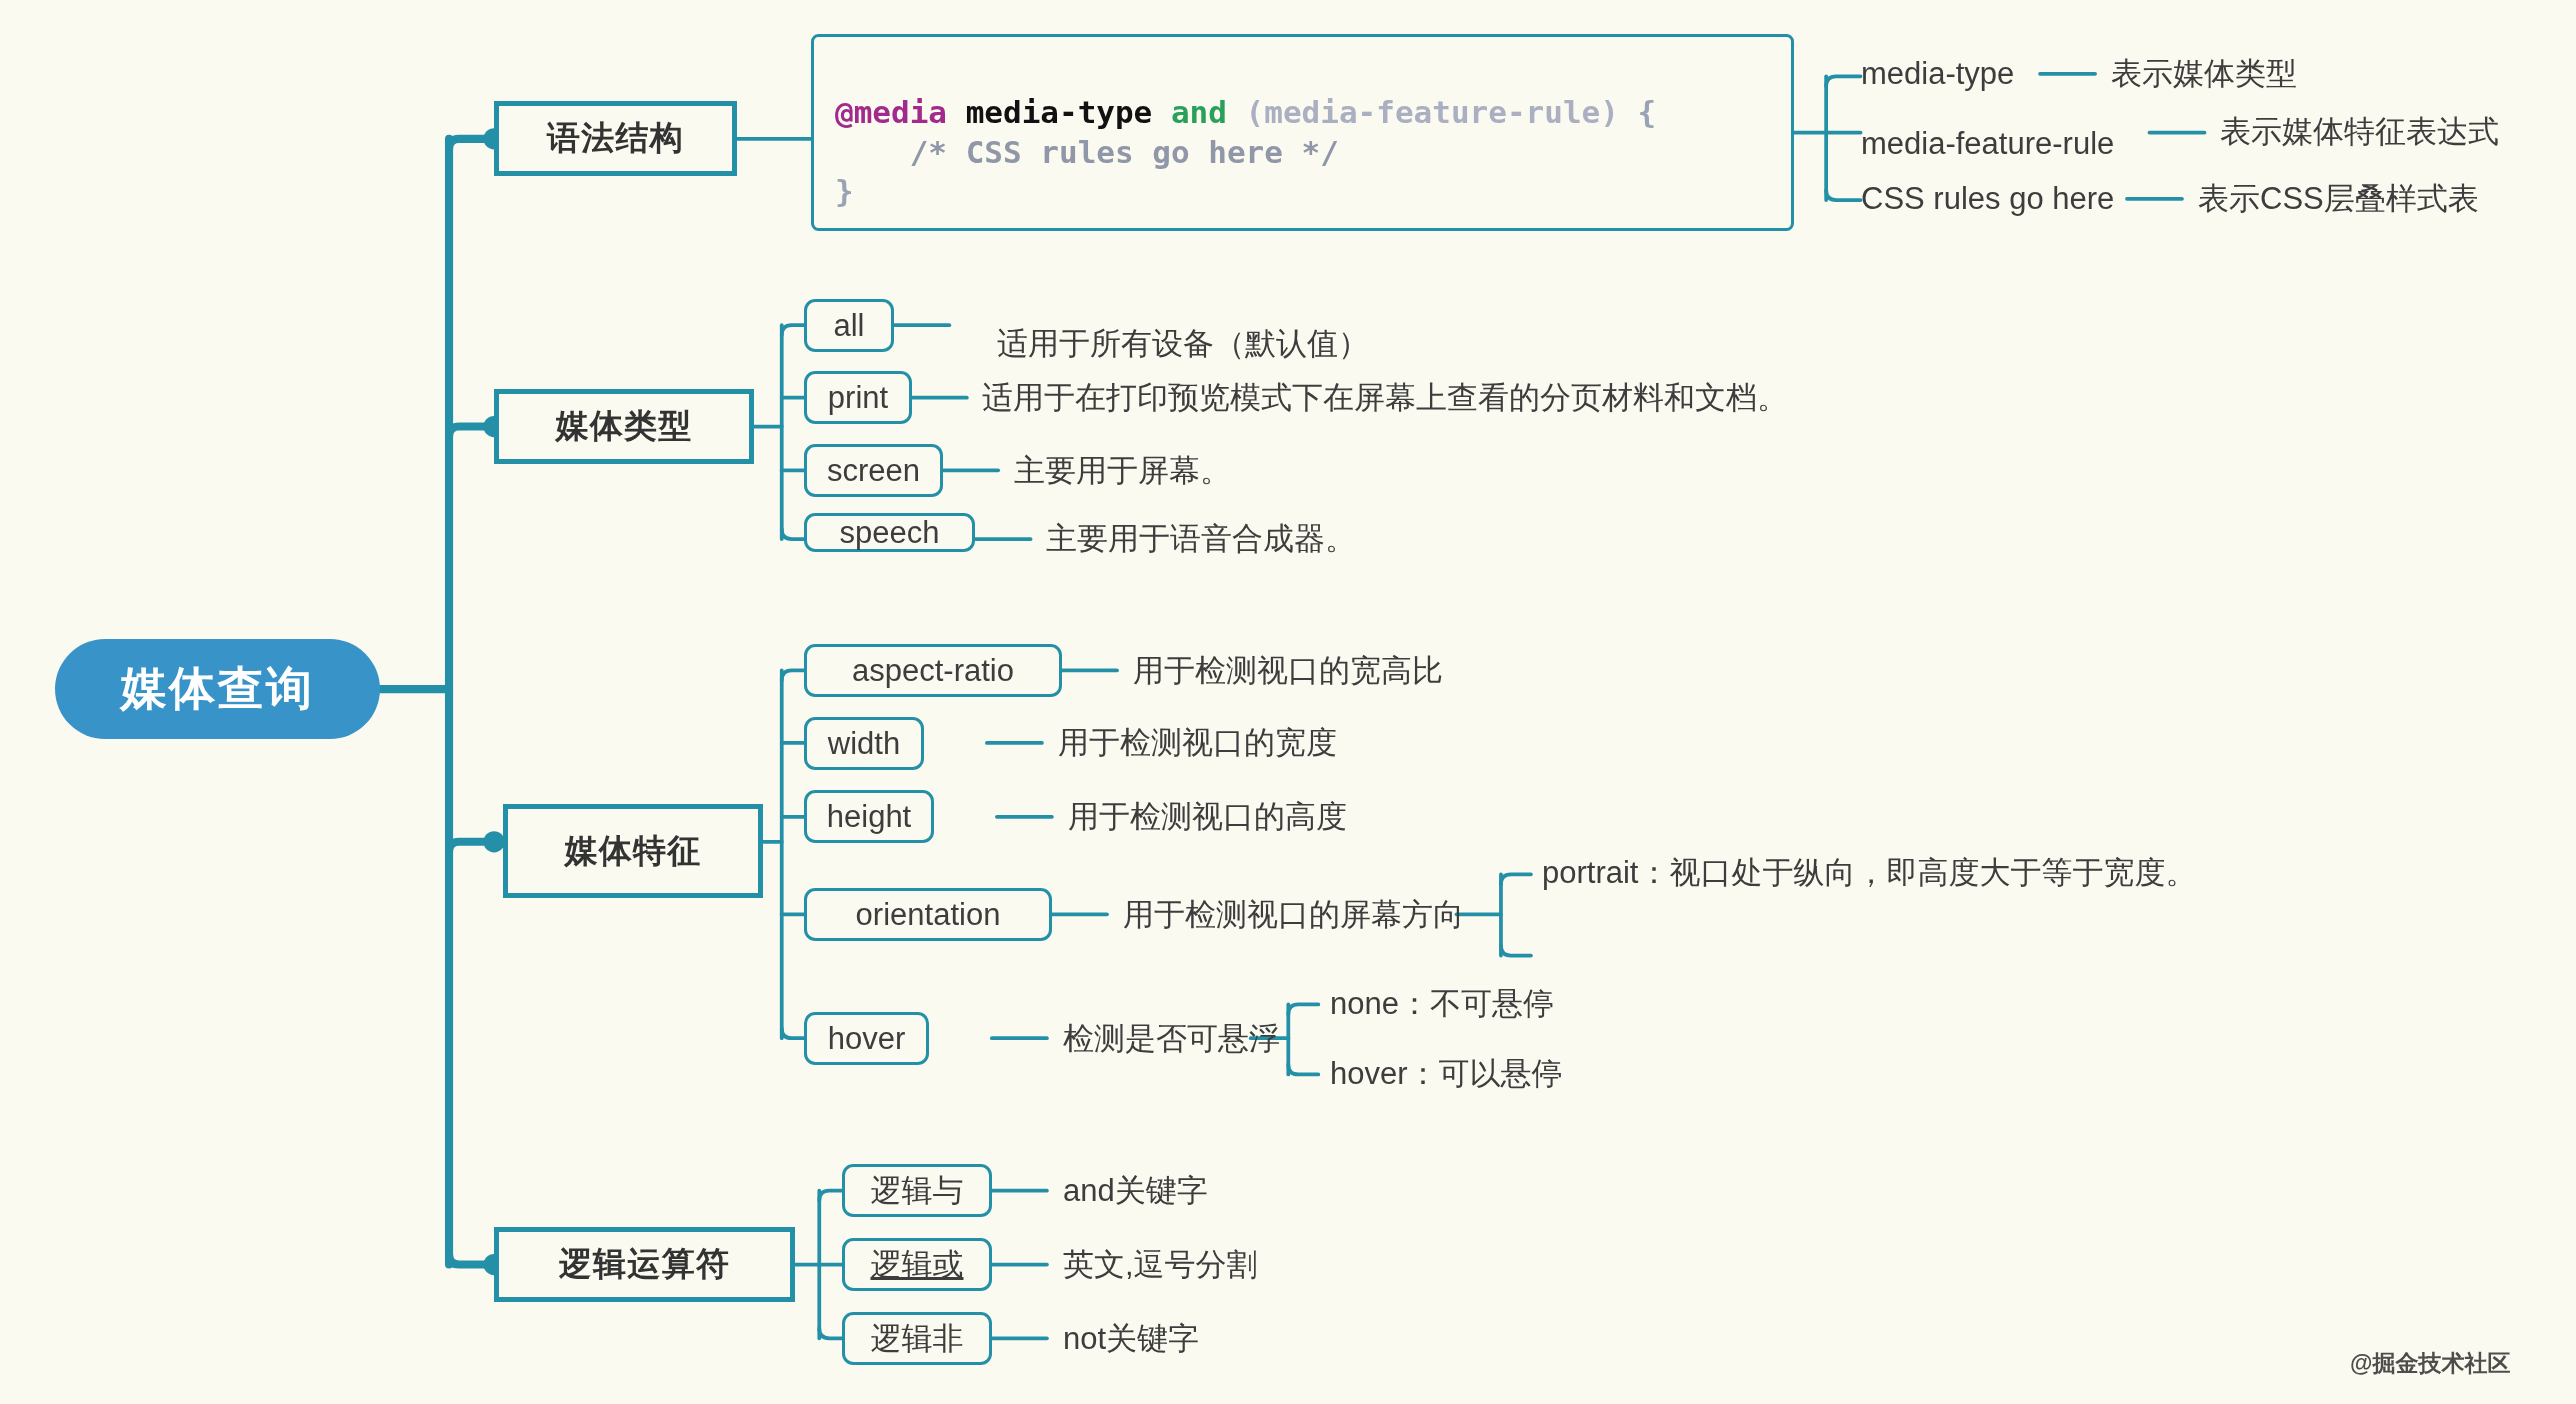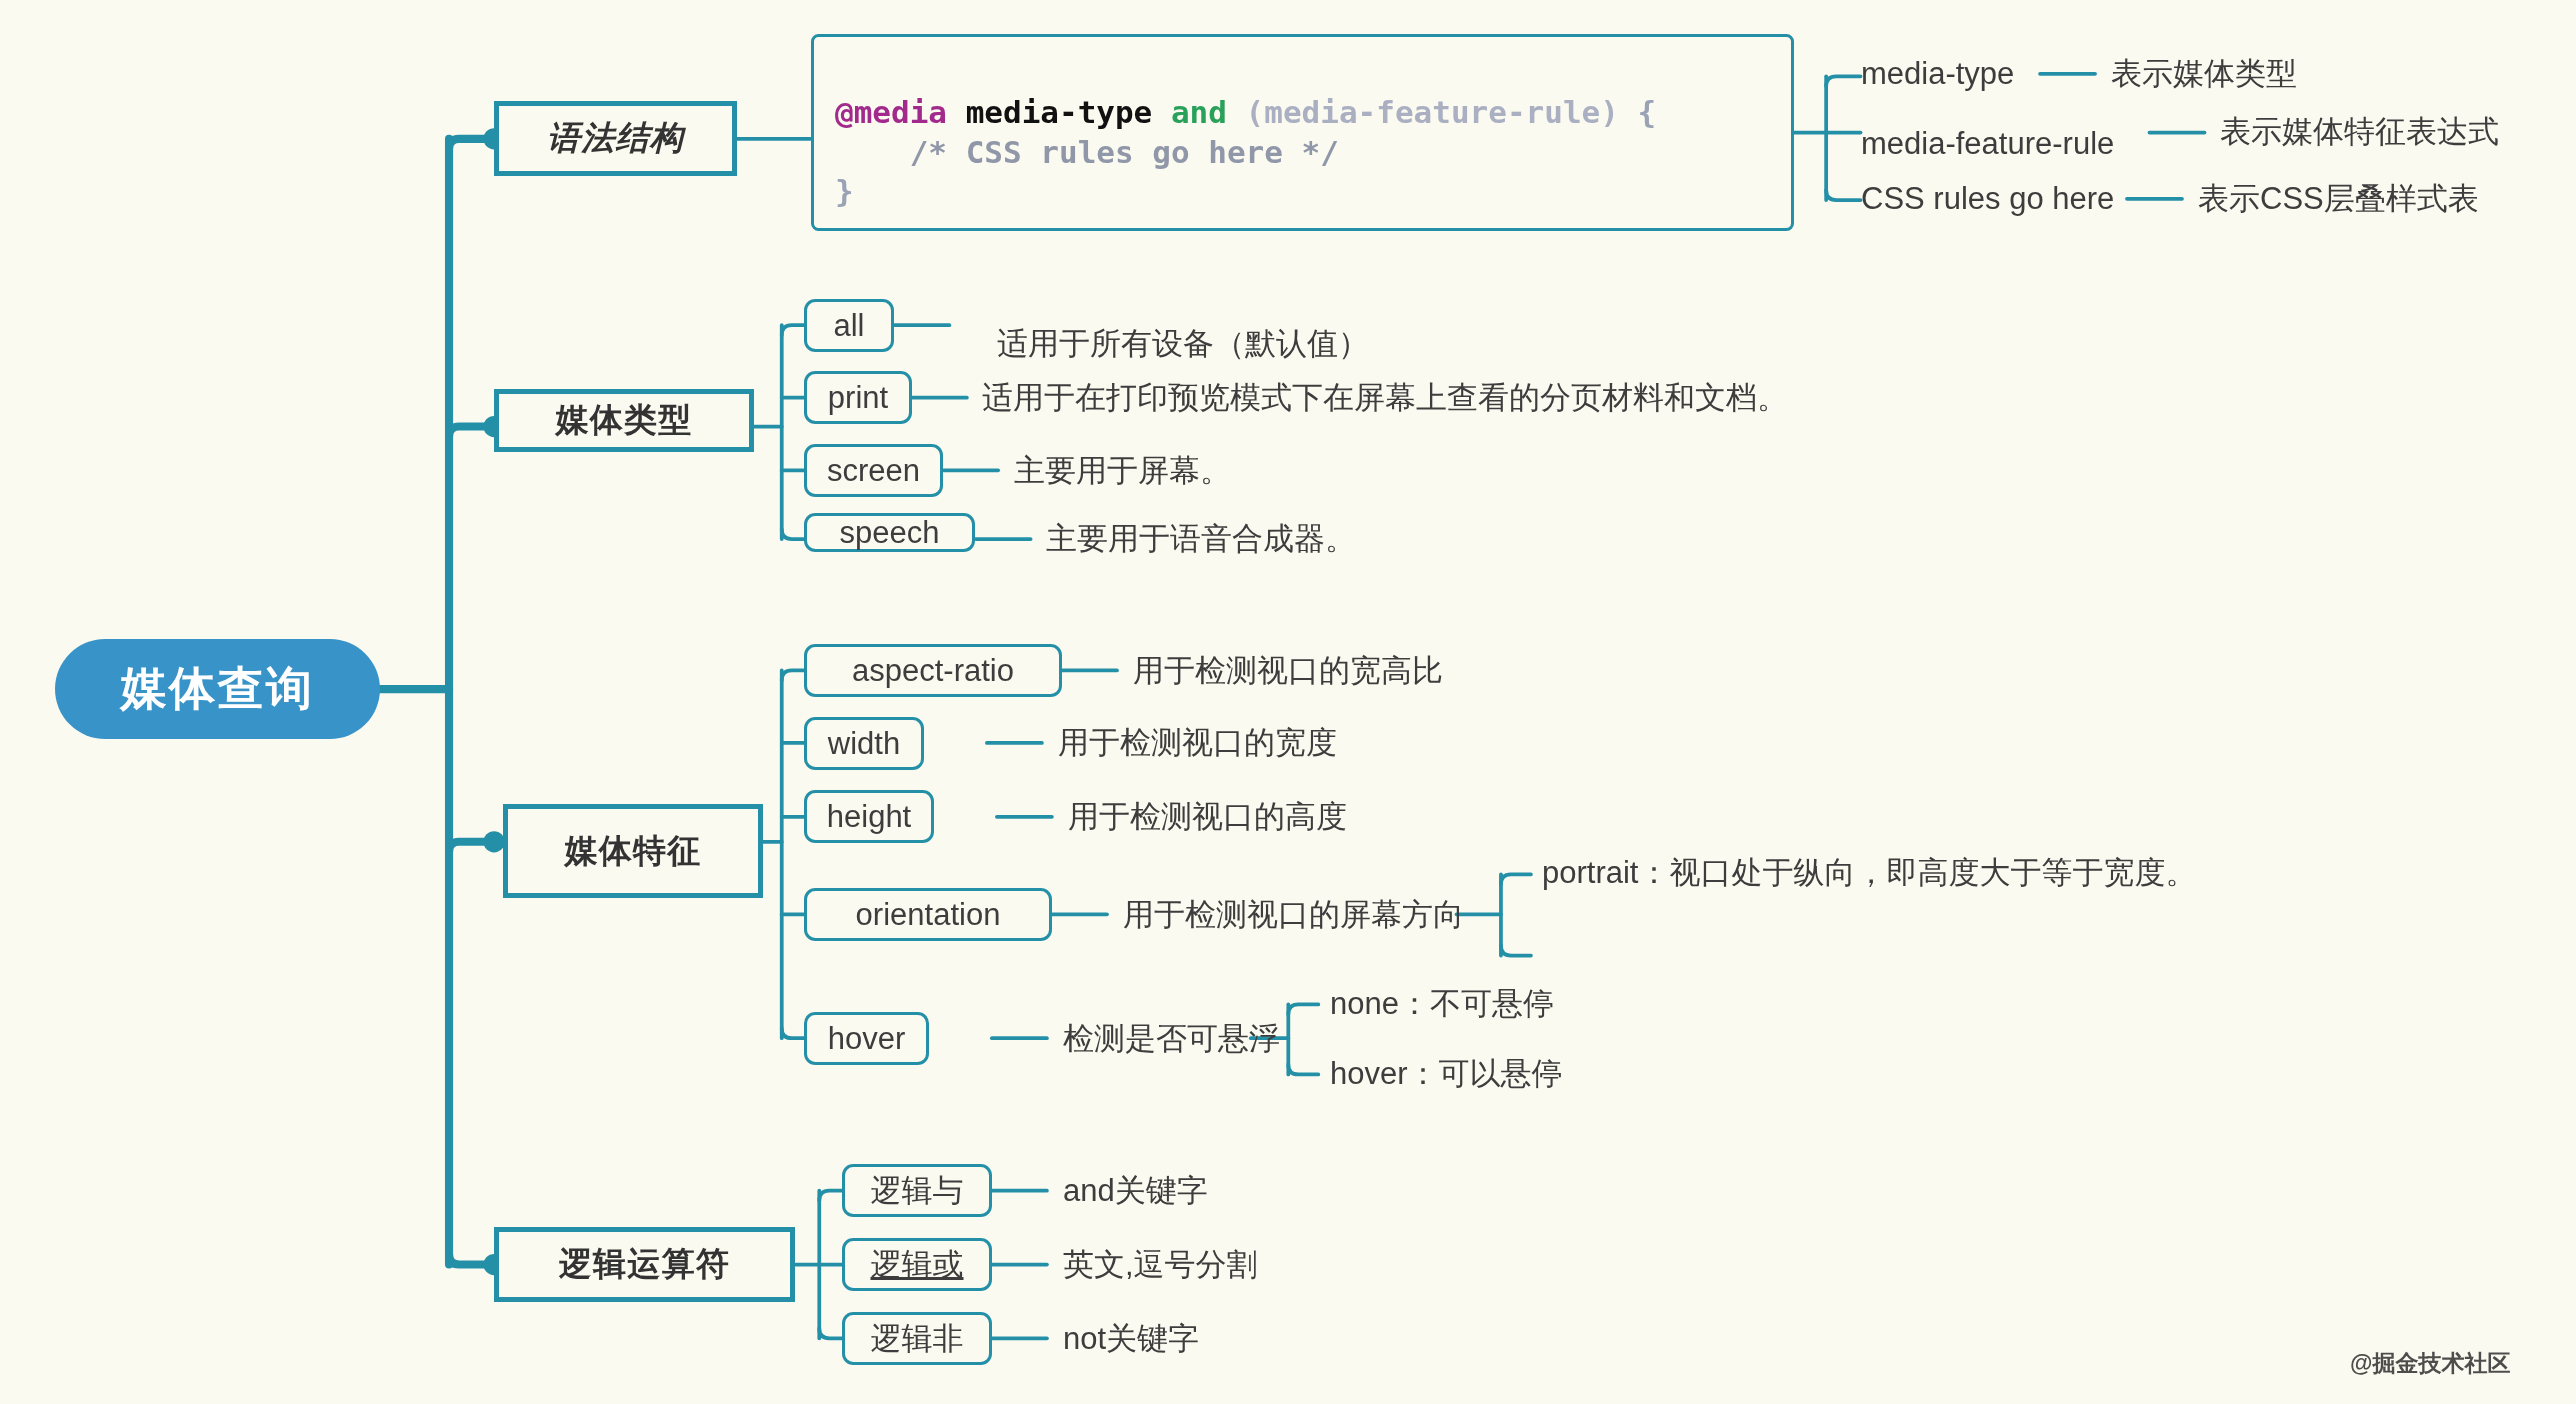--- a/index.html
+++ b/index.html
@@ -198,39 +198,39 @@
       <path d="M1586,1904 L1674,1904" stroke-width="6"></path>
       <path d="M1586,2022 L1674,2022" stroke-width="6"></path>
       <path d="M1586,2140 L1674,2140" stroke-width="6"></path>
     </g>
   </svg>
 
   <div class="root-node">
     <span>媒体查询</span>
   </div>
 
-  <div class="branch-node" style="left:494px; top:101px; width:243px; height:75px;font-style:italic;">
+  <div class="branch-node" style="left:494px; top:101px; width:243px; height:75px;">
     <span>语法结构</span>
   </div>
 
   <div class="code-block">
 <span class="tok-at">@media</span><span class="tok-plain"> media-type </span><span class="tok-and">and</span><span class="tok-paren"> (media-feature-rule) </span><span class="tok-brace">{</span>
 <span class="tok-comment">    /* CSS rules go here */</span>
 <span class="tok-brace">}</span></div>
 
   <div class="desc" style="left:1861px; top:58px;">media-type</div>
   <div class="desc" style="left:2111px; top:58px;">表示媒体类型</div>
 
   <div class="desc" style="left:1861px; top:116px;margin-top:12px;">media-feature-rule</div>
   <div class="desc" style="left:2220px; top:116px;">表示媒体特征表达式</div>
 
   <div class="desc" style="left:1861px; top:183px;">CSS rules go here</div>
   <div class="desc" style="left:2198px; top:183px;">表示CSS层叠样式表</div>
 
-  <div class="branch-node" style="left:494px; top:389px; width:260px; height:63px;">
+  <div class="branch-node" style="left:494px; top:389px; width:260px; height:75px;">
     <span>媒体类型</span>
   </div>
 
   <div class="leaf-node" style="left:804px; top:299px; width:90px; height:53px;">
     <span>all</span>
   </div>
   <div class="desc" style="left:965px; top:328px;margin-left:32px;">适用于所有设备（默认值）</div>
 
   <div class="leaf-node" style="left:804px; top:371px; width:108px; height:53px;">
     <span>print</span>

